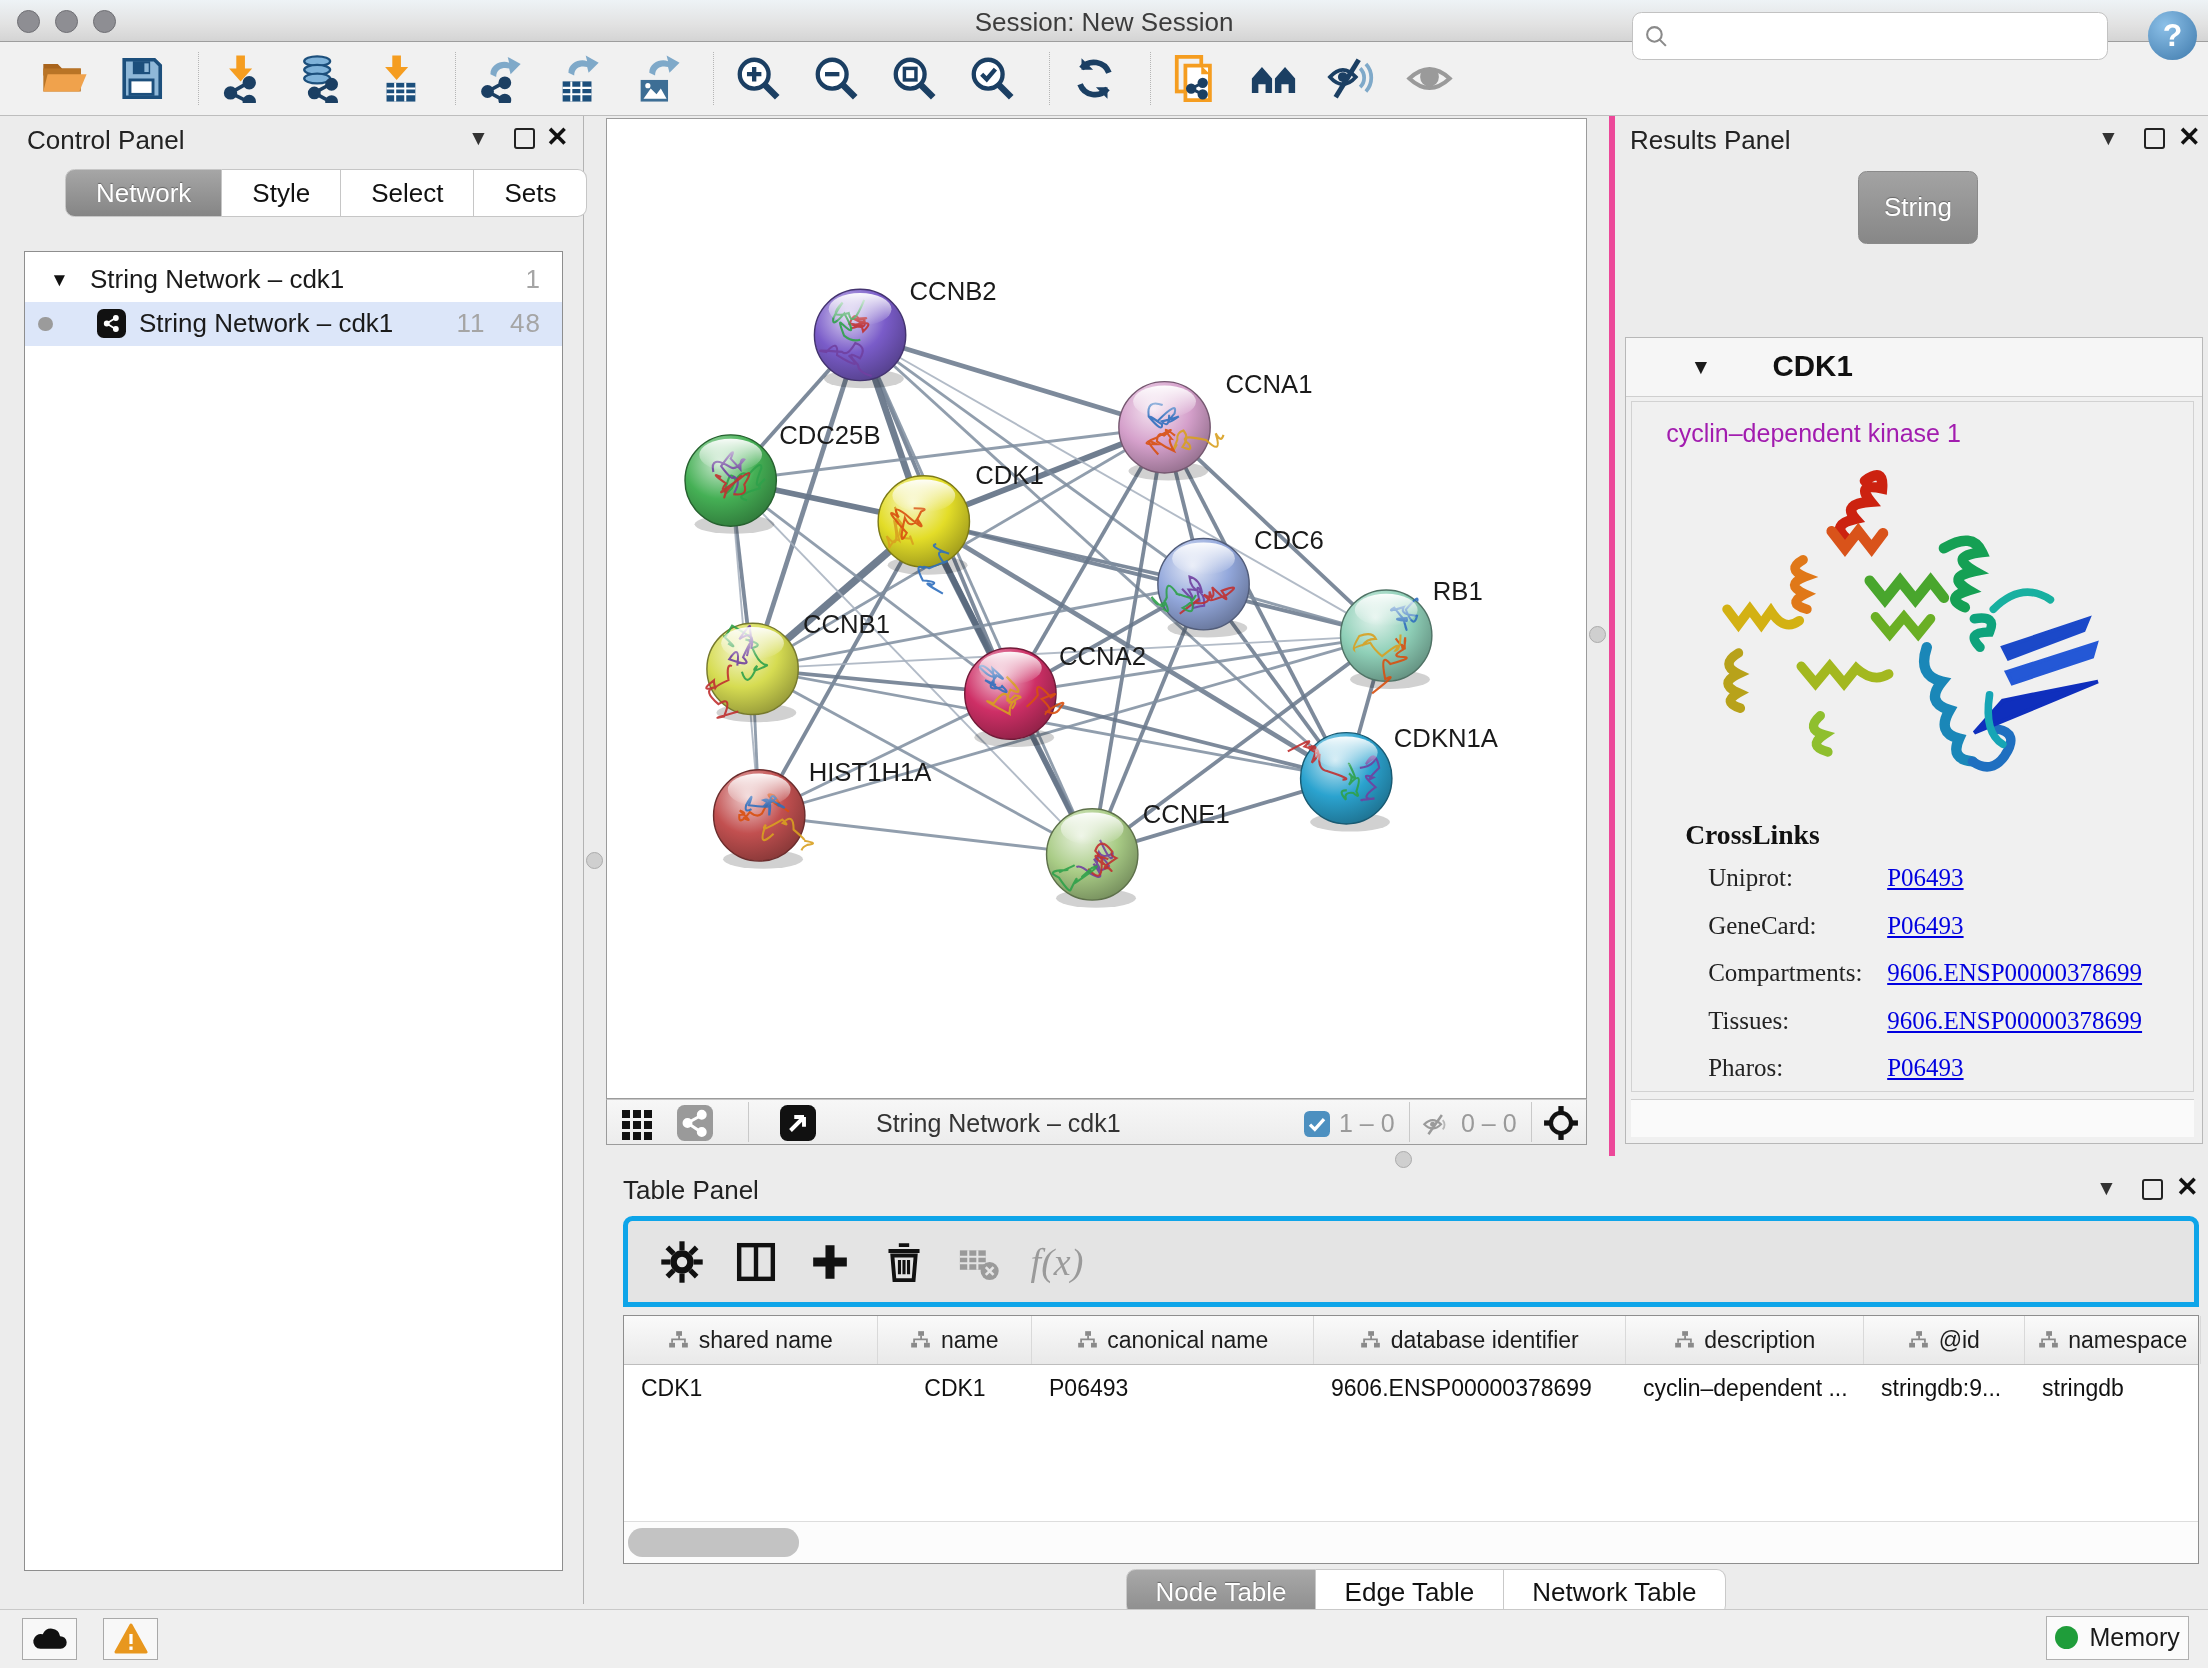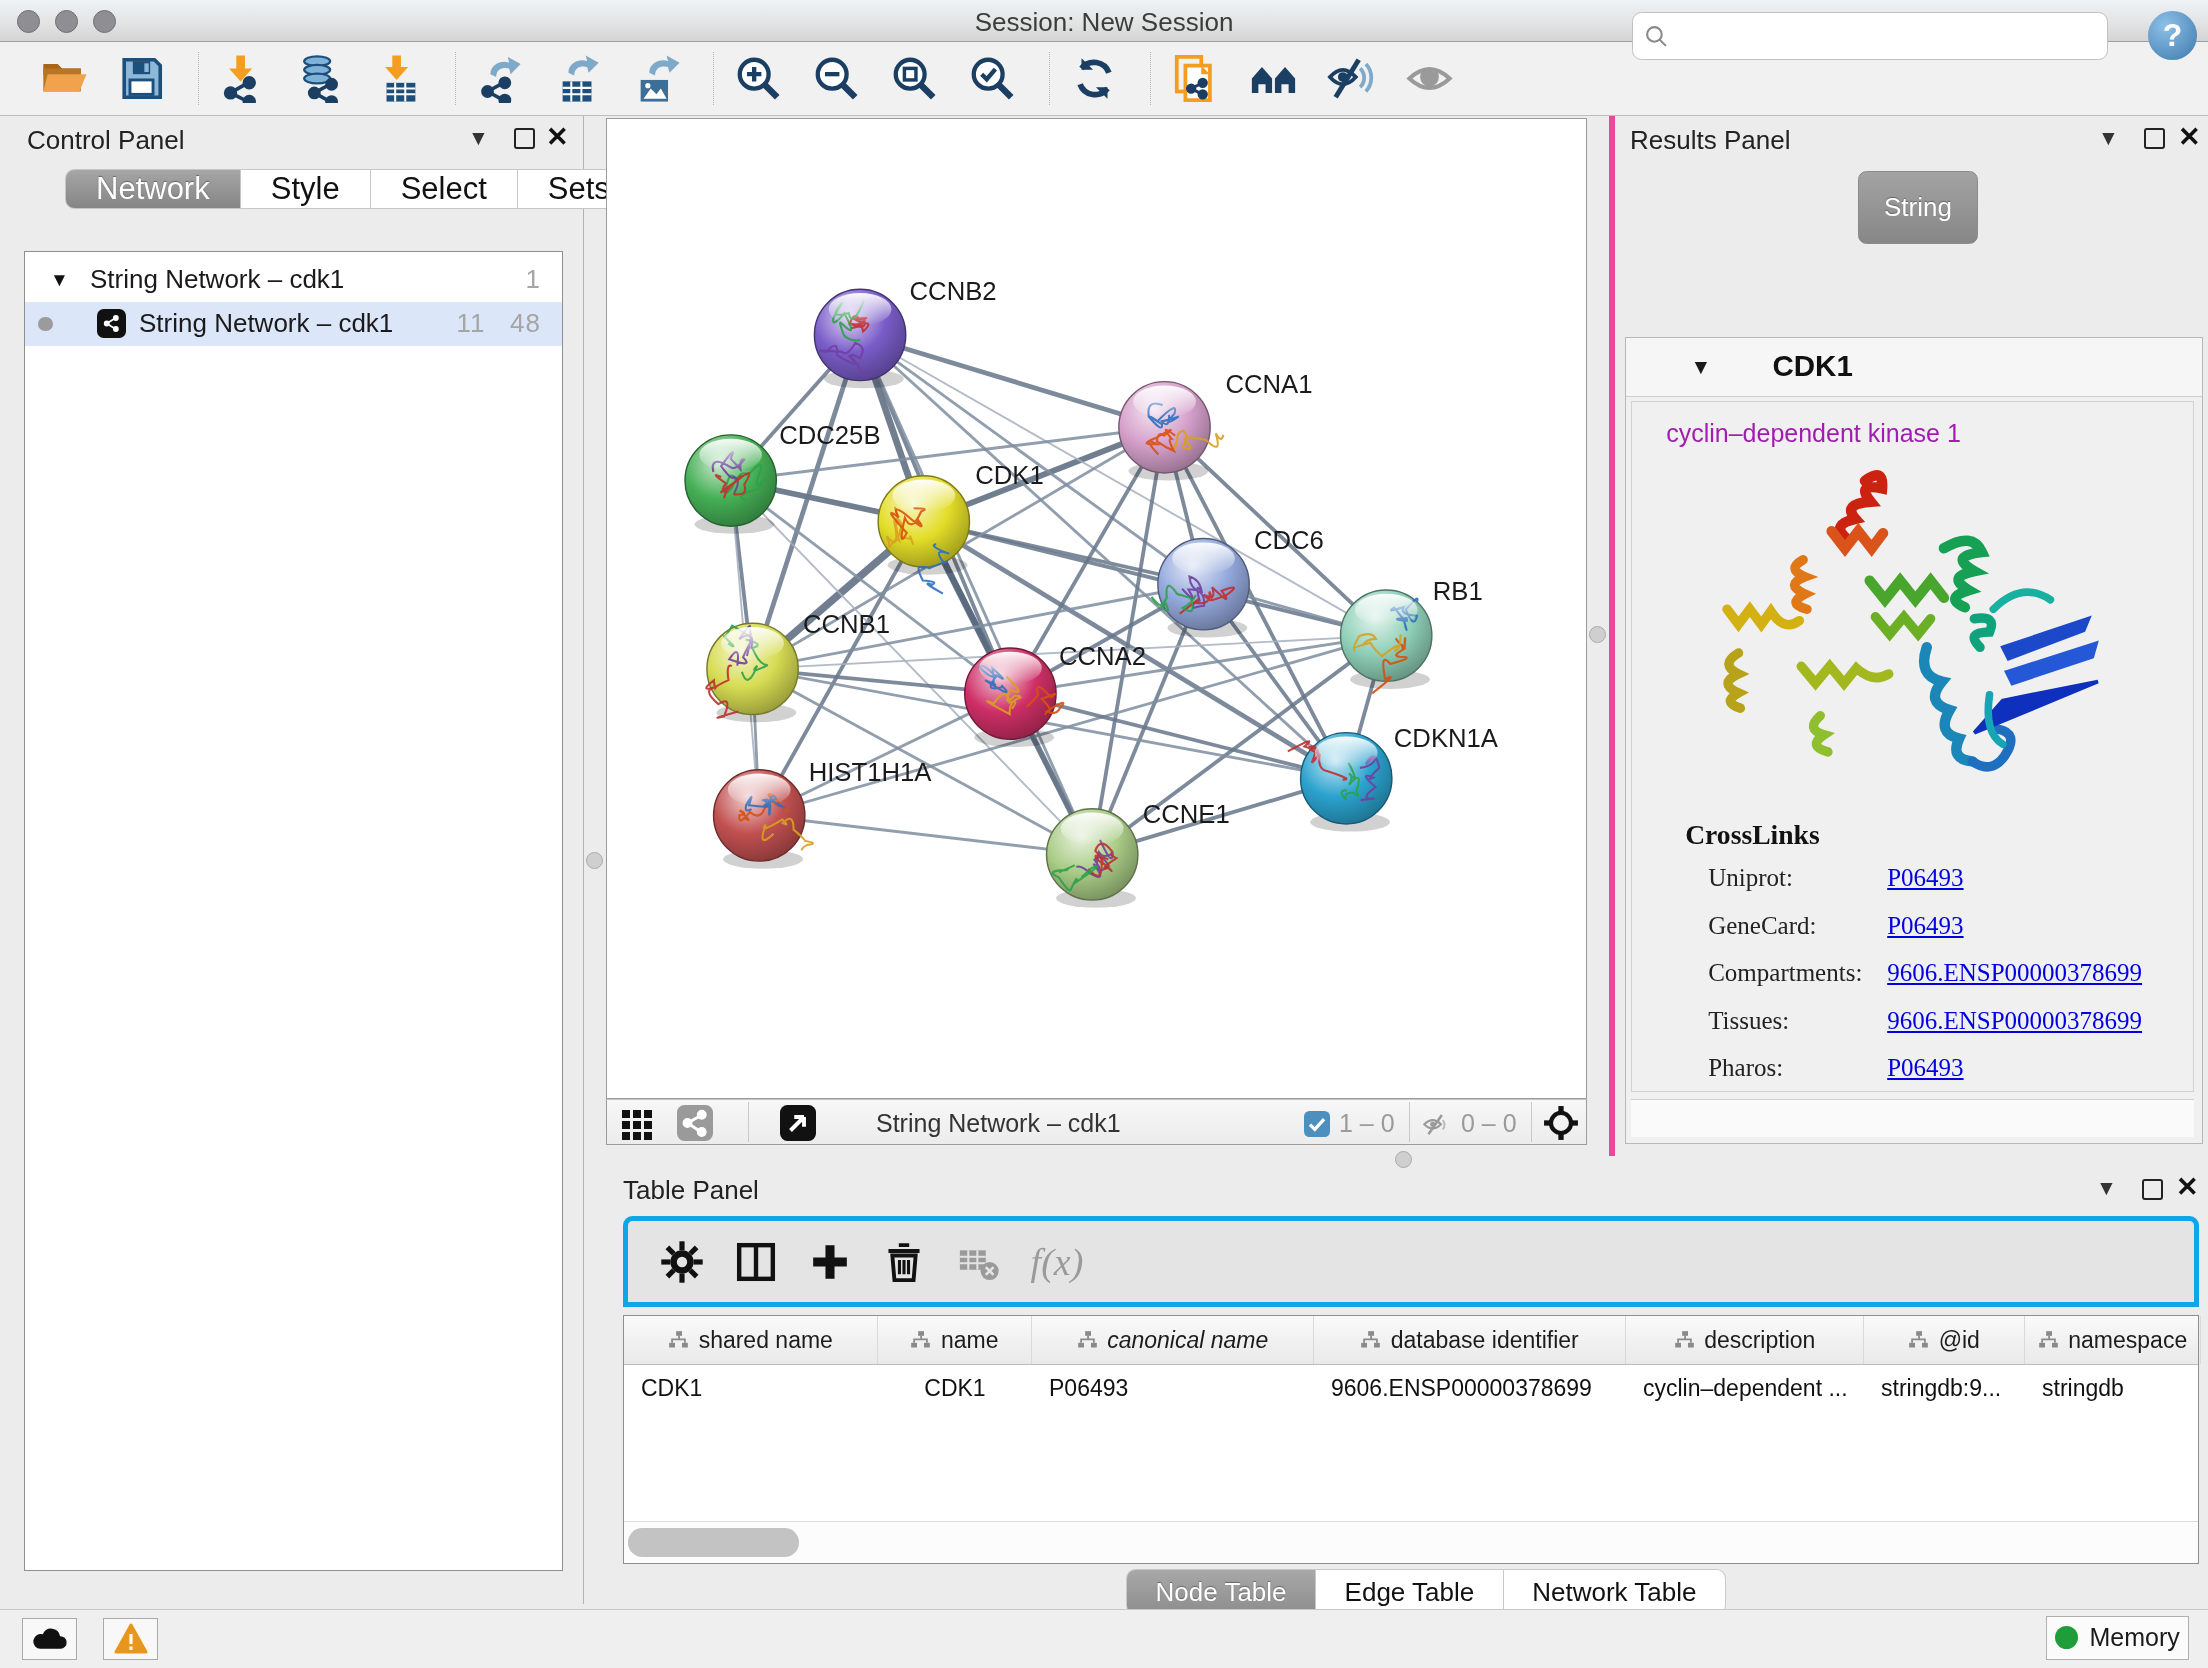--- a/index.html
+++ b/index.html
@@ -22,21 +22,21 @@
   #help-btn{position:absolute;left:2148px;top:10.5px;width:49px;height:49px;border-radius:50%;background:radial-gradient(circle at 35% 30%,#8cc0e8,#3e79ab);color:#fff;font-size:32px;font-weight:bold;display:flex;align-items:center;justify-content:center}
 
   
   #control-panel{left:0;top:116px;width:584px;height:1488px;background:#ececec;border-right:1px solid #b3b3b3}
   .panel-head{position:absolute;left:0;top:0;width:100%;height:42px}
   .panel-title{position:absolute;left:27px;top:8.6px;font-size:26px;color:#222}
   .ph-collapse{position:absolute;font-size:21px;color:#333}
   .ph-float{position:absolute;width:21px;height:21px;border:2.9px solid #222;border-radius:2.9px}
   .ph-close{position:absolute;font-size:27px;font-weight:bold;color:#111}
   #cp-tabs{position:absolute;left:65px;top:53px;display:flex}
-  .seg-tab{height:40px;padding:12px 30px;font-size:31px;display:flex;align-items:center;justify-content:center;background:#fff;border:1px solid #c6c6c6;border-left:none;color:#111}
+  .seg-tab{height:48px;padding:12px 30px;font-size:26px;display:flex;align-items:center;justify-content:center;background:#fff;border:1px solid #c6c6c6;border-left:none;color:#111}
   .seg-tab:first-child{border-left:1px solid #c6c6c6;border-radius:9.5px 0 0 9.5px}
   .seg-tab:last-child{border-radius:0 9.5px 9.5px 0}
   .seg-tab.sel{background:linear-gradient(#a6a6a6,#858585);color:#fff;text-shadow:0 -1px 1px #666}
   #cp-strip{position:absolute;left:0;top:215px;width:584px;height:38px}
   #chev-down{position:absolute;left:32px;top:1.9px;color:#9a9a9a;font-size:28.5px;transform:rotate(90deg)}
   #chev-up{position:absolute;left:70px;top:1.9px;color:#222;font-size:28.5px;transform:rotate(-90deg)}
   #cp-strip-label{position:absolute;left:0;right:0;top:4.8px;text-align:center;font-size:25px;color:#222}
   #cp-gear{position:absolute;right:27px;top:1.9px}
   #cp-tree{position:absolute;left:24px;top:135px;width:539px;height:1320px;background:#fff;border:1.9px solid #8e8e8e}
   .tree-row{position:relative;height:44px;display:flex;align-items:center;font-size:26px}
@@ -735,21 +735,21 @@
         </div>
         <div class="th" style="width: 154px;">
           <svg width="21" height="21" viewBox="0 0 18 18">
             <rect x="7" y="1" width="5" height="4" fill="#8a8a8a"></rect>
             <rect x="1" y="11" width="5" height="4" fill="#8a8a8a"></rect>
             <rect x="12" y="11" width="5" height="4" fill="#8a8a8a"></rect>
             <path d="M9.5 5v3M3.5 11V8h11v3" stroke="#8a8a8a" fill="none" stroke-width="1.5"></path>
           </svg>
           <span>name</span>
         </div>
-        <div class="th" style="width: 282px; font-style: italic;">
+        <div class="th" style="width: 282px;">
           <svg width="21" height="21" viewBox="0 0 18 18">
             <rect x="7" y="1" width="5" height="4" fill="#8a8a8a"></rect>
             <rect x="1" y="11" width="5" height="4" fill="#8a8a8a"></rect>
             <rect x="12" y="11" width="5" height="4" fill="#8a8a8a"></rect>
             <path d="M9.5 5v3M3.5 11V8h11v3" stroke="#8a8a8a" fill="none" stroke-width="1.5"></path>
           </svg>
           <span>canonical name</span>
         </div>
         <div class="th" style="width: 312px;">
           <svg width="21" height="21" viewBox="0 0 18 18">

